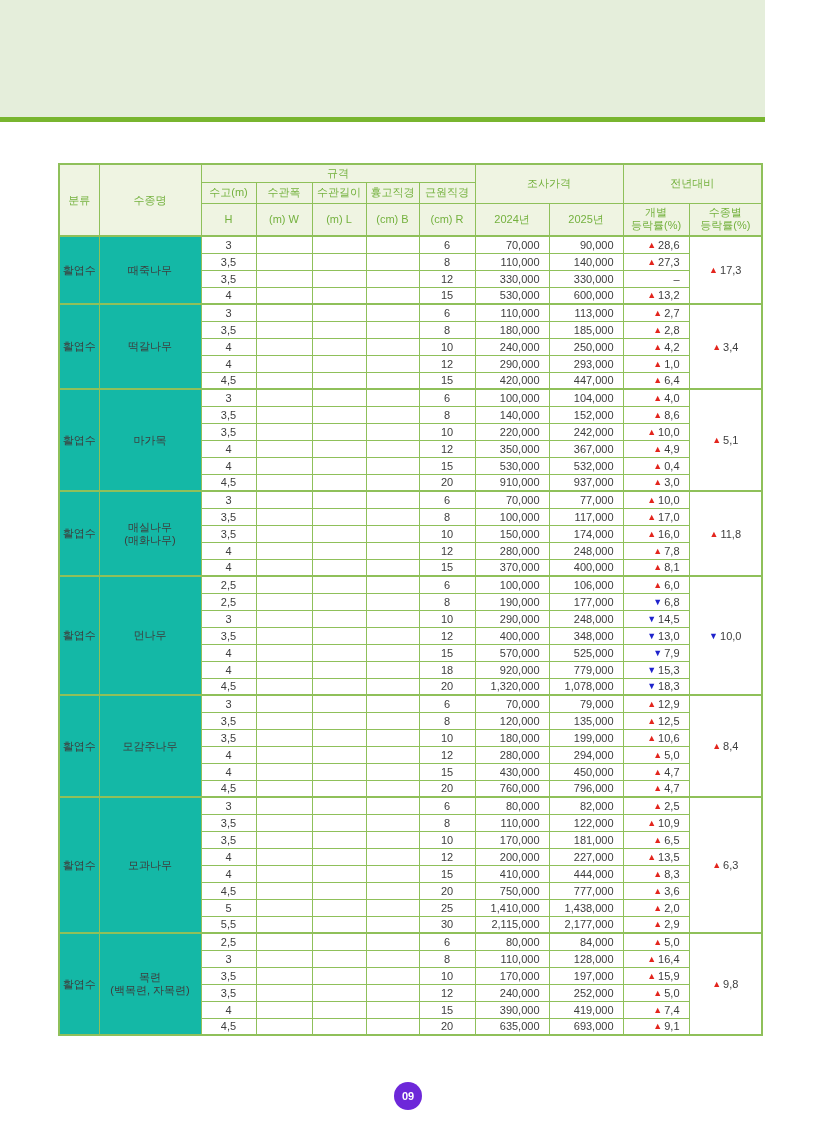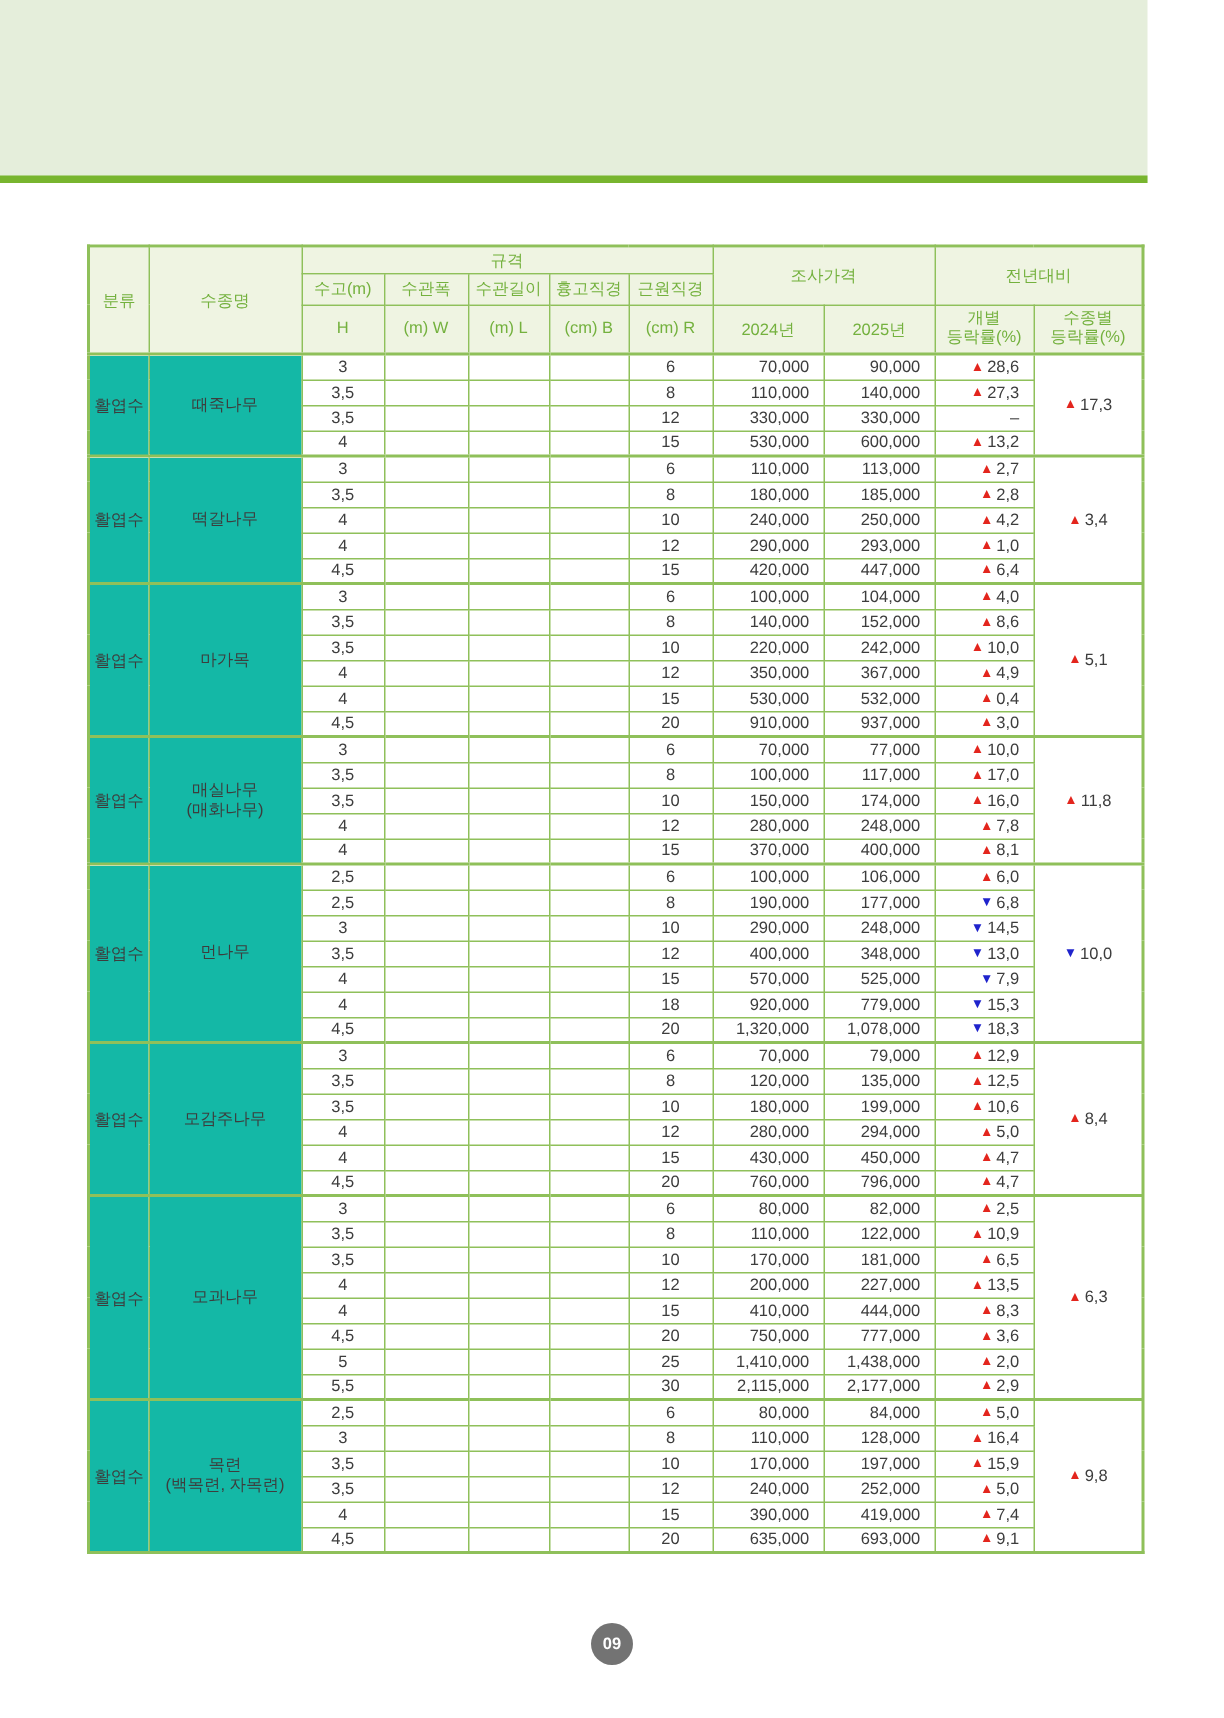--- a/index.html
+++ b/index.html
@@ -52,21 +52,21 @@
   td.rate { text-align: right; padding-right: 9px; }
   td.grate { }
   .tri { font-size: 9px; margin-right: 2px; position: relative; top: -1px; }
   .tri.up { color: #e3251d; }
   .tri.down { color: #1f23cc; }
   .rv, .dash { color: #3d3d3d; }
   .page-badge {
     position: absolute; left: 394px; top: 1082px;
     width: 28px; height: 28px;
     border-radius: 50%;
-    background: #737373;
+    background: #6d28d9;
     color: #ffffff;
     font-size: 11px; font-weight: bold;
     display: flex; align-items: center; justify-content: center;
   }
 </style>
 </head>
 <body>
 
 <div class="top-band"></div>
 

